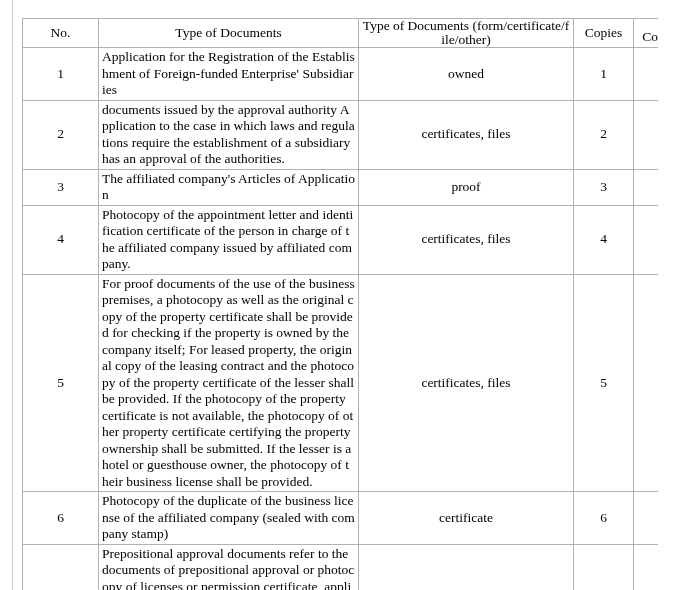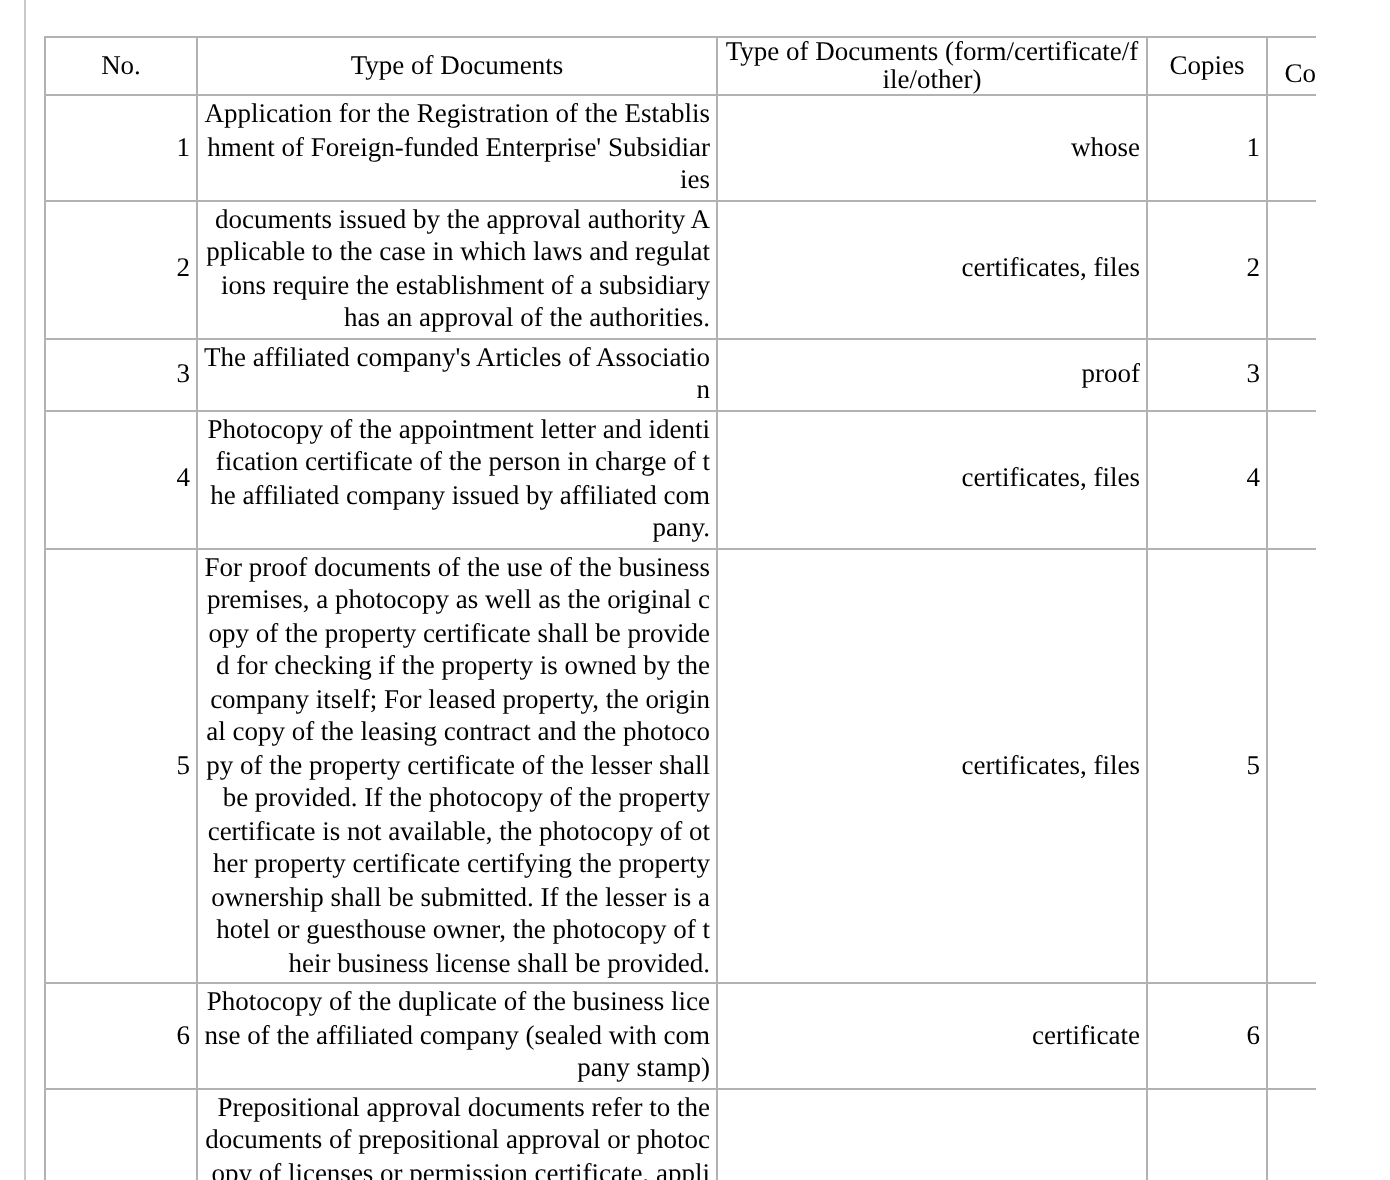--- a/index.html
+++ b/index.html
@@ -33,21 +33,20 @@
     width: 666px;
     border-collapse: collapse;
     table-layout: fixed;
     font-size: 13.5px;
     line-height: 16.5px;
   }
   .doc-table th, .doc-table td {
     border: 1px solid #b2b2b2;
     vertical-align: middle;
     overflow: hidden;
-    text-align: right;
   }
   .doc-table thead tr { height: 28px; }
   .doc-table th {
     font-weight: normal;
     text-align: center;
     line-height: 14px;
     padding: 0 2px;
     word-break: break-all;
   }
   .doc-table th.col-copies2 {
@@ -82,36 +81,36 @@
         <th class="col-name">Type of Documents</th>
         <th class="col-type">Type of Documents (form/certificate/file/other)</th>
         <th class="col-copies1">Copies</th>
         <th class="col-copies2">Copies</th>
       </tr>
     </thead>
     <tbody id="rows">
   <tr>
     <td class="c-no">1</td>
     <td class="c-name">Application for the Registration of the Establishment of Foreign-funded Enterprise' Subsidiaries</td>
-    <td class="c-type">whose</td>
+    <td class="c-type">owned</td>
     <td class="c-cop1">1</td>
     <td class="c-cop2">1</td>
   </tr>
 
   <tr>
     <td class="c-no">2</td>
-    <td class="c-name">documents issued by the approval authority Applicable to the case in which laws and regulations require the establishment of a subsidiary has an approval of the authorities.</td>
+    <td class="c-name">documents issued by the approval authority Application to the case in which laws and regulations require the establishment of a subsidiary has an approval of the authorities.</td>
     <td class="c-type">certificates, files</td>
     <td class="c-cop1">2</td>
     <td class="c-cop2">2</td>
   </tr>
 
   <tr>
     <td class="c-no">3</td>
-    <td class="c-name">The affiliated company's Articles of Association</td>
+    <td class="c-name">The affiliated company's Articles of Application</td>
     <td class="c-type">proof</td>
     <td class="c-cop1">3</td>
     <td class="c-cop2">3</td>
   </tr>
 
   <tr>
     <td class="c-no">4</td>
     <td class="c-name">Photocopy of the appointment letter and identification certificate of the person in charge of the affiliated company issued by affiliated company.</td>
     <td class="c-type">certificates, files</td>
     <td class="c-cop1">4</td>

